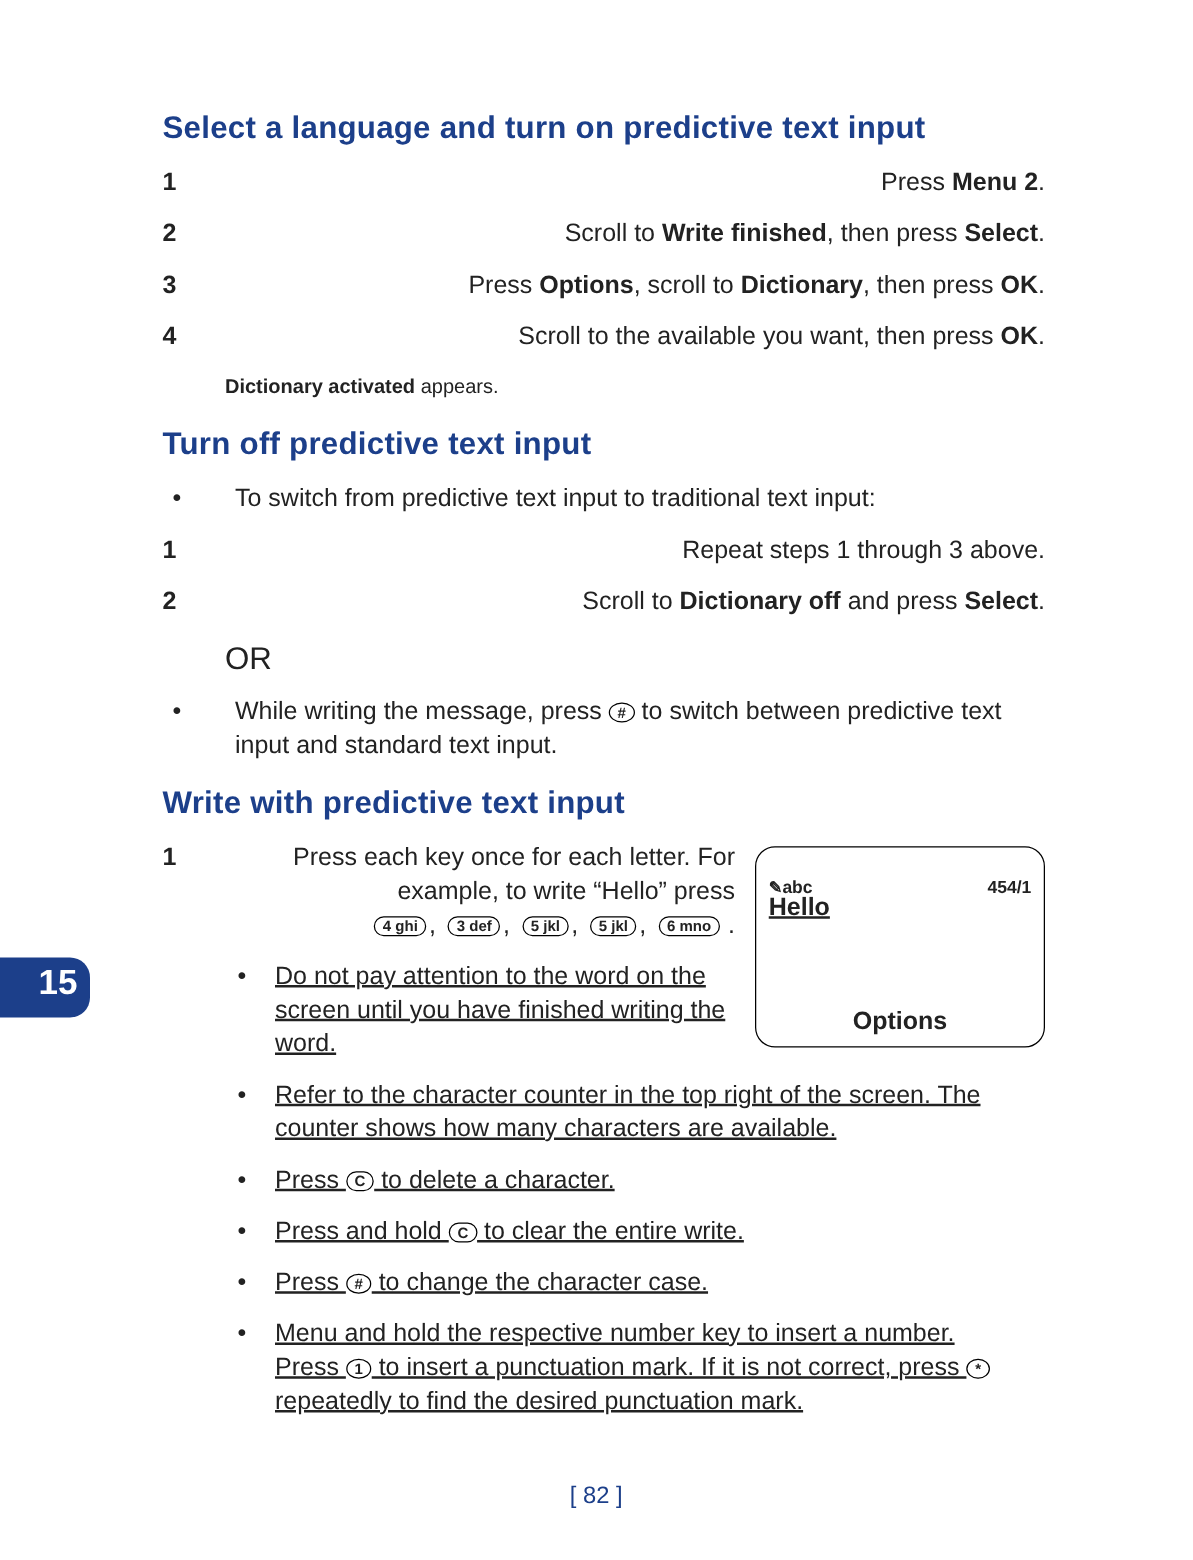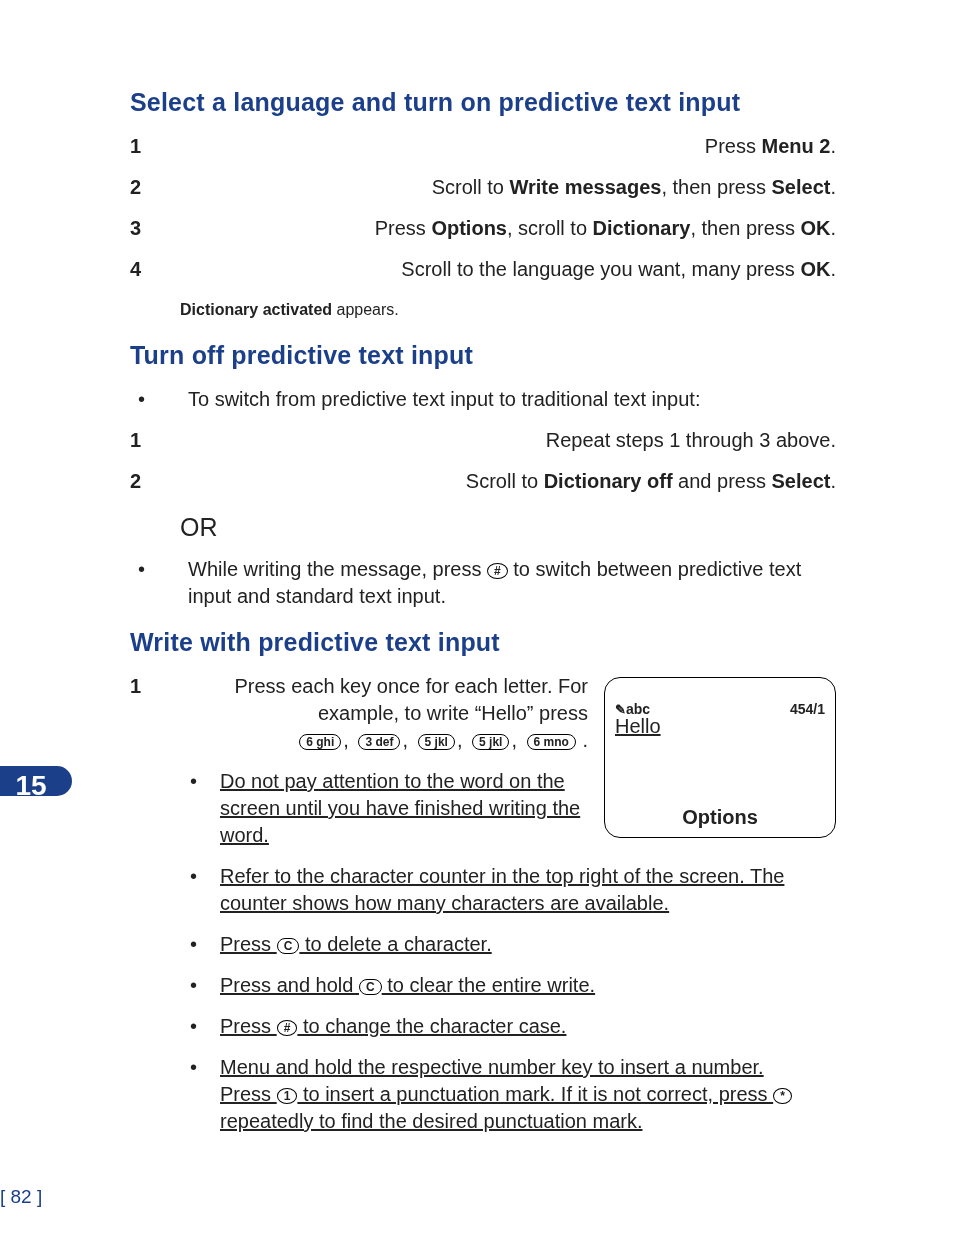--- a/index.html
+++ b/index.html
@@ -90,38 +90,39 @@
     line-height: 14px;
     vertical-align: 1px;
     background: #fff;
   }
   .keycap.wide { border-radius: 50%; padding: 0 6px; }
   .sidetab {
     position: absolute;
     left: 0;
     top: 766px;
     width: 72px;
-    height: 30px;
+    height: 48px;
     background: #1c3f8a;
     color: #fff;
     font-family: "Trebuchet MS", Arial, sans-serif;
     font-weight: bold;
     font-size: 28px;
-    text-align: center;
+    text-align: right;
     padding-right: 10px;
     line-height: 40px;
     border-top-right-radius: 16px;
     border-bottom-right-radius: 16px;
     box-sizing: border-box;
   }
   .footer {
     position: absolute;
     bottom: 40px;
     left: 0;
     width: 954px;
+    text-align: center;
     font-size: 19px;
     color: #1c3f8a;
   }
   .phone {
     float: right;
     width: 232px;
     margin: 4px 0 10px 16px;
     border: 1.5px solid #000;
     border-radius: 16px;
     box-sizing: border-box;
@@ -133,21 +134,21 @@
     justify-content: space-between;
     align-items: baseline;
     font-size: 14px;
     font-weight: bold;
     font-family: Arial, sans-serif;
   }
   .phone .icon { font-size: 13px; }
   .phone .abc { font-size: 14px; }
   .phone .hello {
     font-family: Arial, sans-serif;
-    font-weight: normal;
+    font-weight: bold;
     font-size: 20px;
     text-decoration: underline;
     margin-top: -2px;
   }
   .phone .spacer { height: 68px; }
   .phone .options {
     text-align: center;
     font-family: Arial, sans-serif;
     font-weight: bold;
     font-size: 20px;
@@ -168,33 +169,33 @@
   <ol class="numbered">
     <li>
       <span class="marker">1</span>
       <span class="body">
         <span>Press </span><span class="b">Menu 2</span><span>.</span>
       </span>
     </li>
     <li>
       <span class="marker">2</span>
       <span class="body">
-        <span>Scroll to </span><span class="b">Write messages</span><span>, then press </span><span class="b">Select</span><span>.</span>
+        <span>Scroll to </span><span class="b">Write finished</span><span>, then press </span><span class="b">Select</span><span>.</span>
       </span>
     </li>
     <li>
       <span class="marker">3</span>
       <span class="body">
         <span>Press </span><span class="b">Options</span><span>, scroll to </span><span class="b">Dictionary</span><span>, then press </span><span class="b">OK</span><span>.</span>
       </span>
     </li>
     <li>
       <span class="marker">4</span>
       <span class="body">
-        <span>Scroll to the language you want, many press </span><span class="b">OK</span><span>.</span>
+        <span>Scroll to the available you want, then press </span><span class="b">OK</span><span>.</span>
       </span>
     </li>
   </ol>
   <div class="indent-line" style="margin-left:50px; margin-bottom:22px; font-size:16px;">
     <span class="b">Dictionary activated</span><span> appears.</span>
   </div>
 
   <h2 class="section">Turn off predictive text input</h2>
   <ul class="bullets">
     <li>
@@ -241,21 +242,21 @@
       <div class="spacer"></div>
       <div class="options">Options</div>
     </div>
 
     <ol class="numbered" style="margin-bottom:8px;">
       <li>
         <span class="marker">1</span>
         <span class="body">
           <span>Press each key once for each letter. For example, to write “Hello” press</span><br>
           <span class="keyrow">
-            <span class="keycap">6 ghi</span><span class="comma">,</span>
+            <span class="keycap">4 ghi</span><span class="comma">,</span>
             <span class="keycap">3 def</span><span class="comma">,</span>
             <span class="keycap">5 jkl</span><span class="comma">,</span>
             <span class="keycap">5 jkl</span><span class="comma">,</span>
             <span class="keycap">6 mno</span><span> .</span>
           </span>
         </span>
       </li>
     </ol>
 
     <ul class="subbullets" style="margin-left:60px;">

